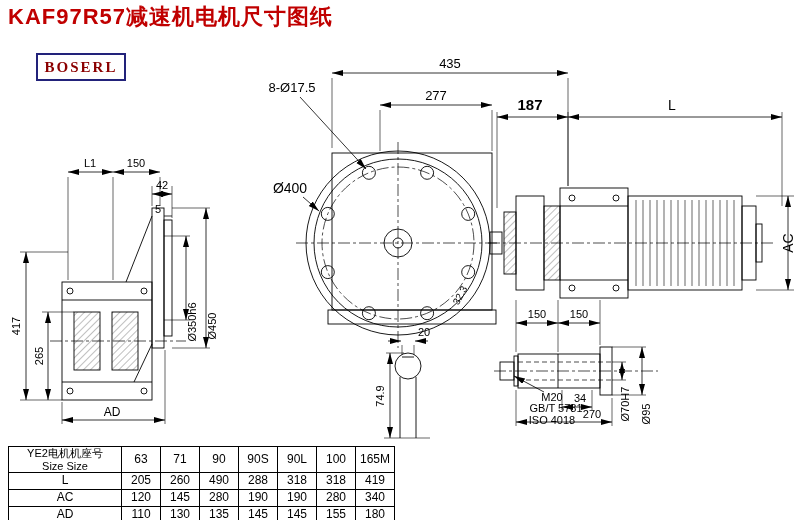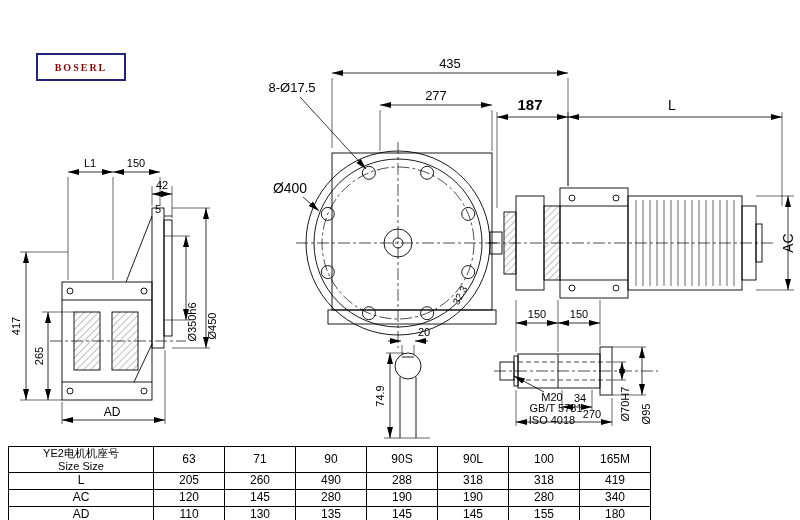--- a/index.html
+++ b/index.html
@@ -4,35 +4,35 @@
 <style>
   html,body{margin:0;padding:0;}
   body{width:800px;height:520px;background:#fff;position:relative;overflow:hidden;
        font-family:"Liberation Sans",sans-serif;}
   .page{position:absolute;inset:0;}
   .title{position:absolute;left:8px;top:2px;margin:0;font-size:22px;font-weight:bold;
          color:#c00000;letter-spacing:1px;}
   .logo{position:absolute;left:36px;top:53px;width:86px;height:24px;border:2px solid #22227a;
         display:flex;align-items:center;justify-content:center;background:#fff;}
   .logo span{color:#8b0000;font-family:"Liberation Serif",serif;font-weight:bold;
-             font-size:10px;letter-spacing:2px;}
+             font-size:15px;letter-spacing:2px;}
   svg{position:absolute;left:0;top:0;}
   svg .s{stroke:#000;stroke-width:.9;fill:none;}
   svg .sh{stroke:#000;stroke-width:.9;fill:url(#hatch);}
   svg .dim{stroke:#000;stroke-width:.8;fill:none;}
   svg .ext{stroke:#000;stroke-width:.6;fill:none;}
   svg .cl{stroke:#000;stroke-width:.7;fill:none;stroke-dasharray:12 3 3 3;}
   svg .hid{stroke:#000;stroke-width:.7;fill:none;stroke-dasharray:5 3;}
   svg text{font-family:"Liberation Sans",sans-serif;font-size:11px;fill:#000;}
   svg .t10{font-size:10px}  svg .t12{font-size:12px}
   svg .t13{font-size:13px}  svg .t14{font-size:14px}
   svg .t15b{font-size:15px;font-weight:bold}
   .size-table{position:absolute;left:8px;top:446px;border-collapse:collapse;
               font-size:12px;color:#000;background:#fff;table-layout:fixed;}
-  .size-table td{border:1px solid #000;text-align:center;padding:0 16px;height:16px;
+  .size-table td{border:1px solid #000;text-align:center;padding:0 0;height:16px;
                  line-height:1.15;overflow:hidden;}
   .size-table td.hd{width:112px;font-size:11px;}
   .size-table td.c{width:38px;}
 </style>
 </head>
 <body>
 
 <div class="page">
 
 <svg width="800" height="520" viewBox="0 0 800 520">
@@ -226,20 +226,21 @@
     <line class="dim" x1="622" y1="362" x2="622" y2="380" marker-start="url(#arr)" marker-end="url(#arr)"></line>
     <text transform="rotate(-90 629 404)" x="629" y="404" text-anchor="middle">Ø70H7</text>
 
     <line class="ext" x1="612" y1="347" x2="646" y2="347"></line>
     <line class="ext" x1="612" y1="395" x2="646" y2="395"></line>
     <line class="dim" x1="642" y1="347" x2="642" y2="395" marker-start="url(#arr)" marker-end="url(#arr)"></line>
     <text transform="rotate(-90 650 414)" x="650" y="414" text-anchor="middle">Ø95</text>
   </g>
 </svg>
 
+<h1 class="title">KAF97R57减速机电机尺寸图纸</h1>
 
 <div class="logo">
   <span>BOSERL</span>
 </div>
 
 <table class="size-table">
   <tbody>
         <tr>
     <td class="hd">
       <div>YE2电机机座号</div>

